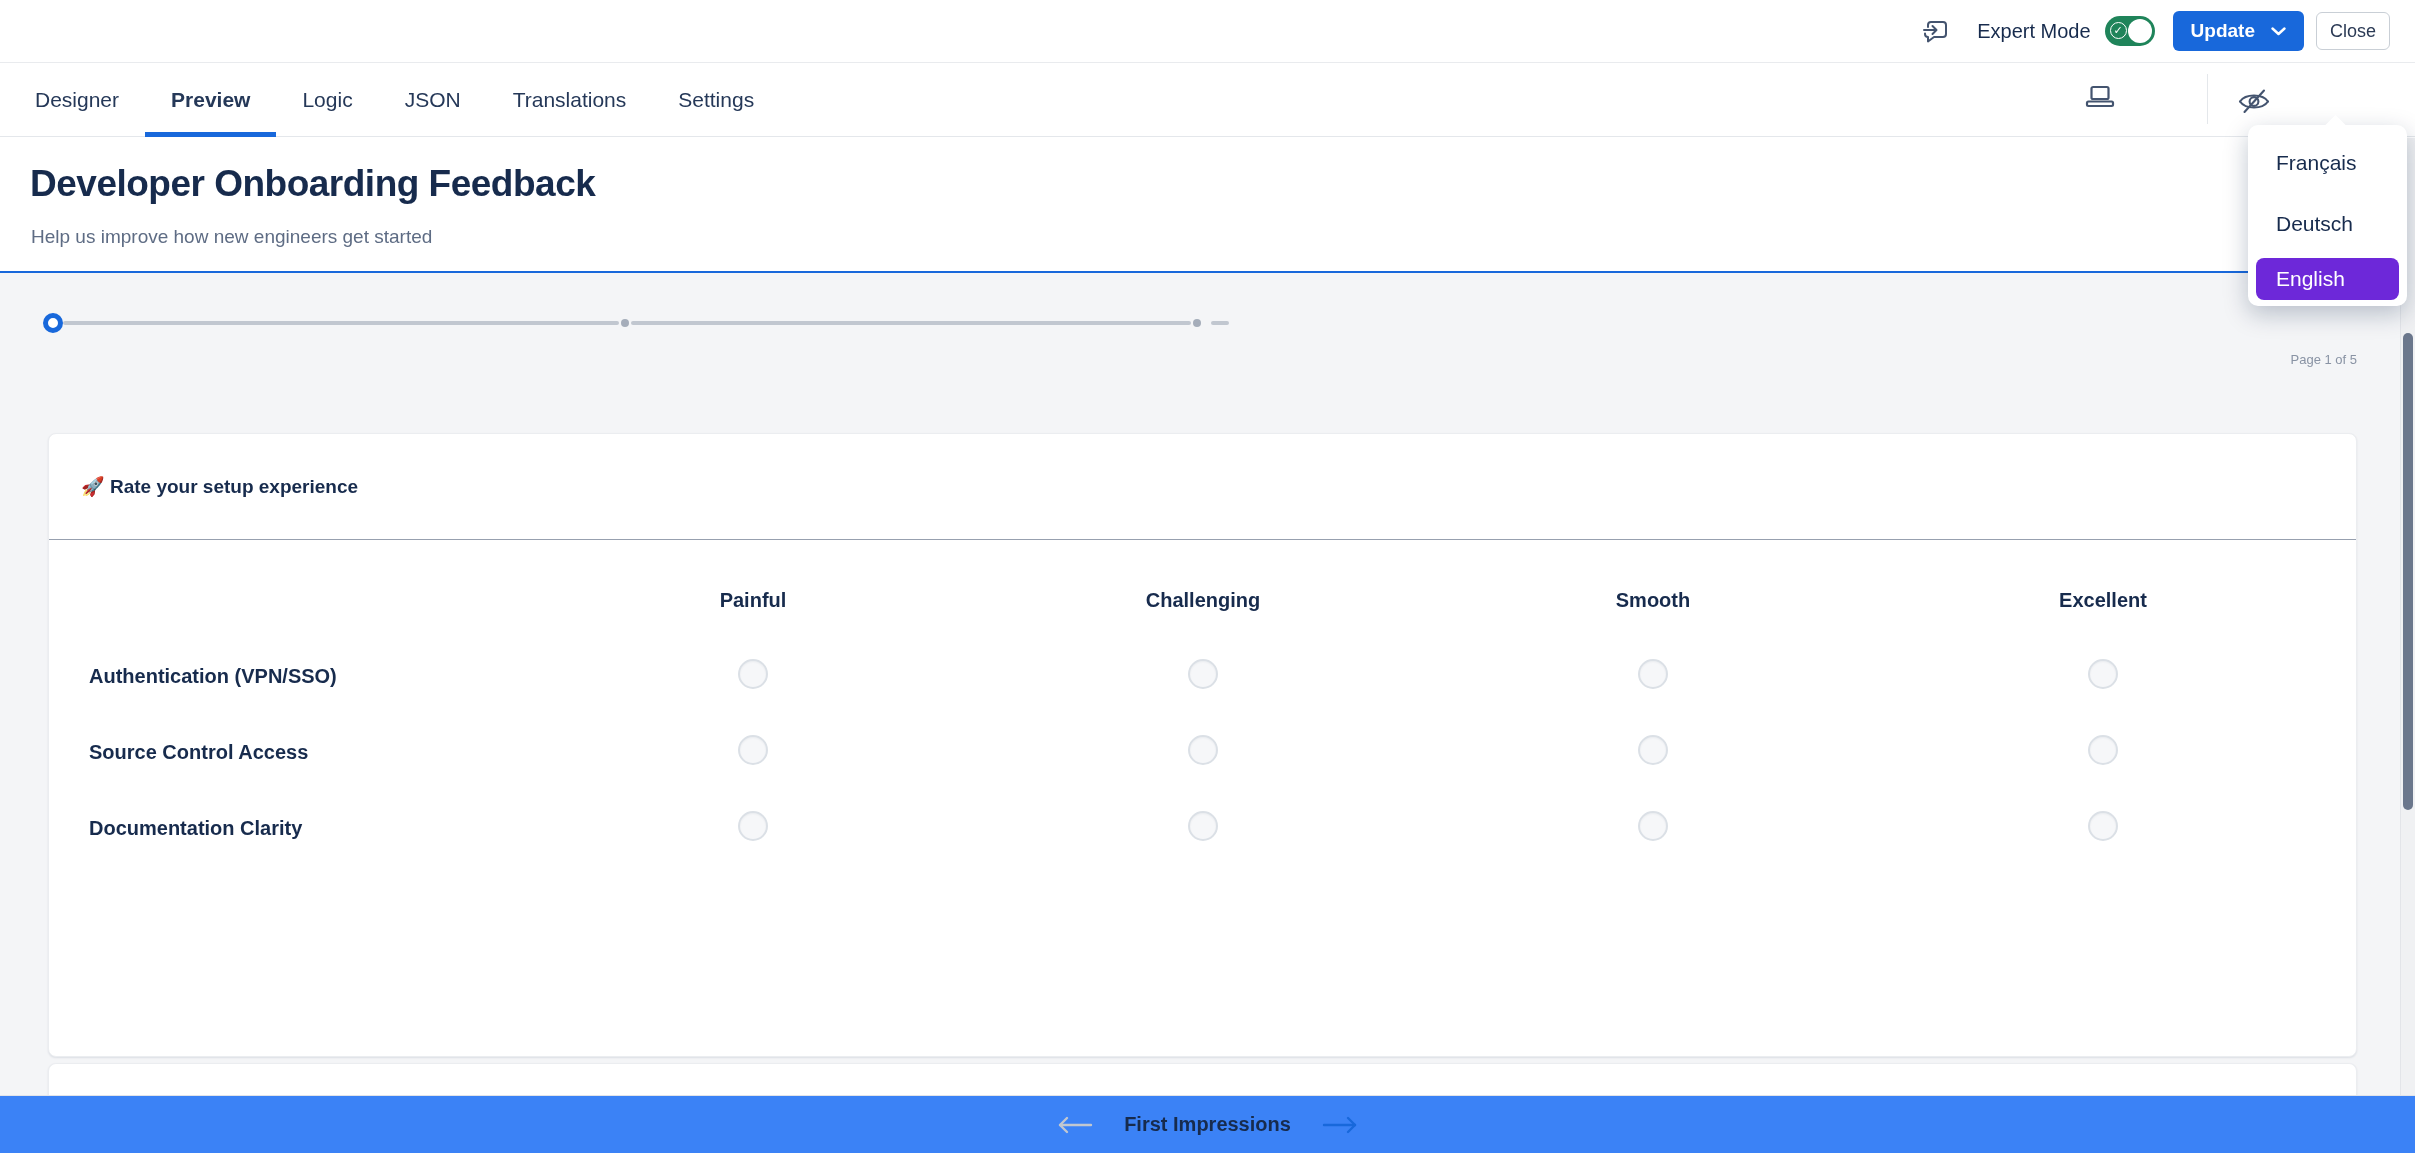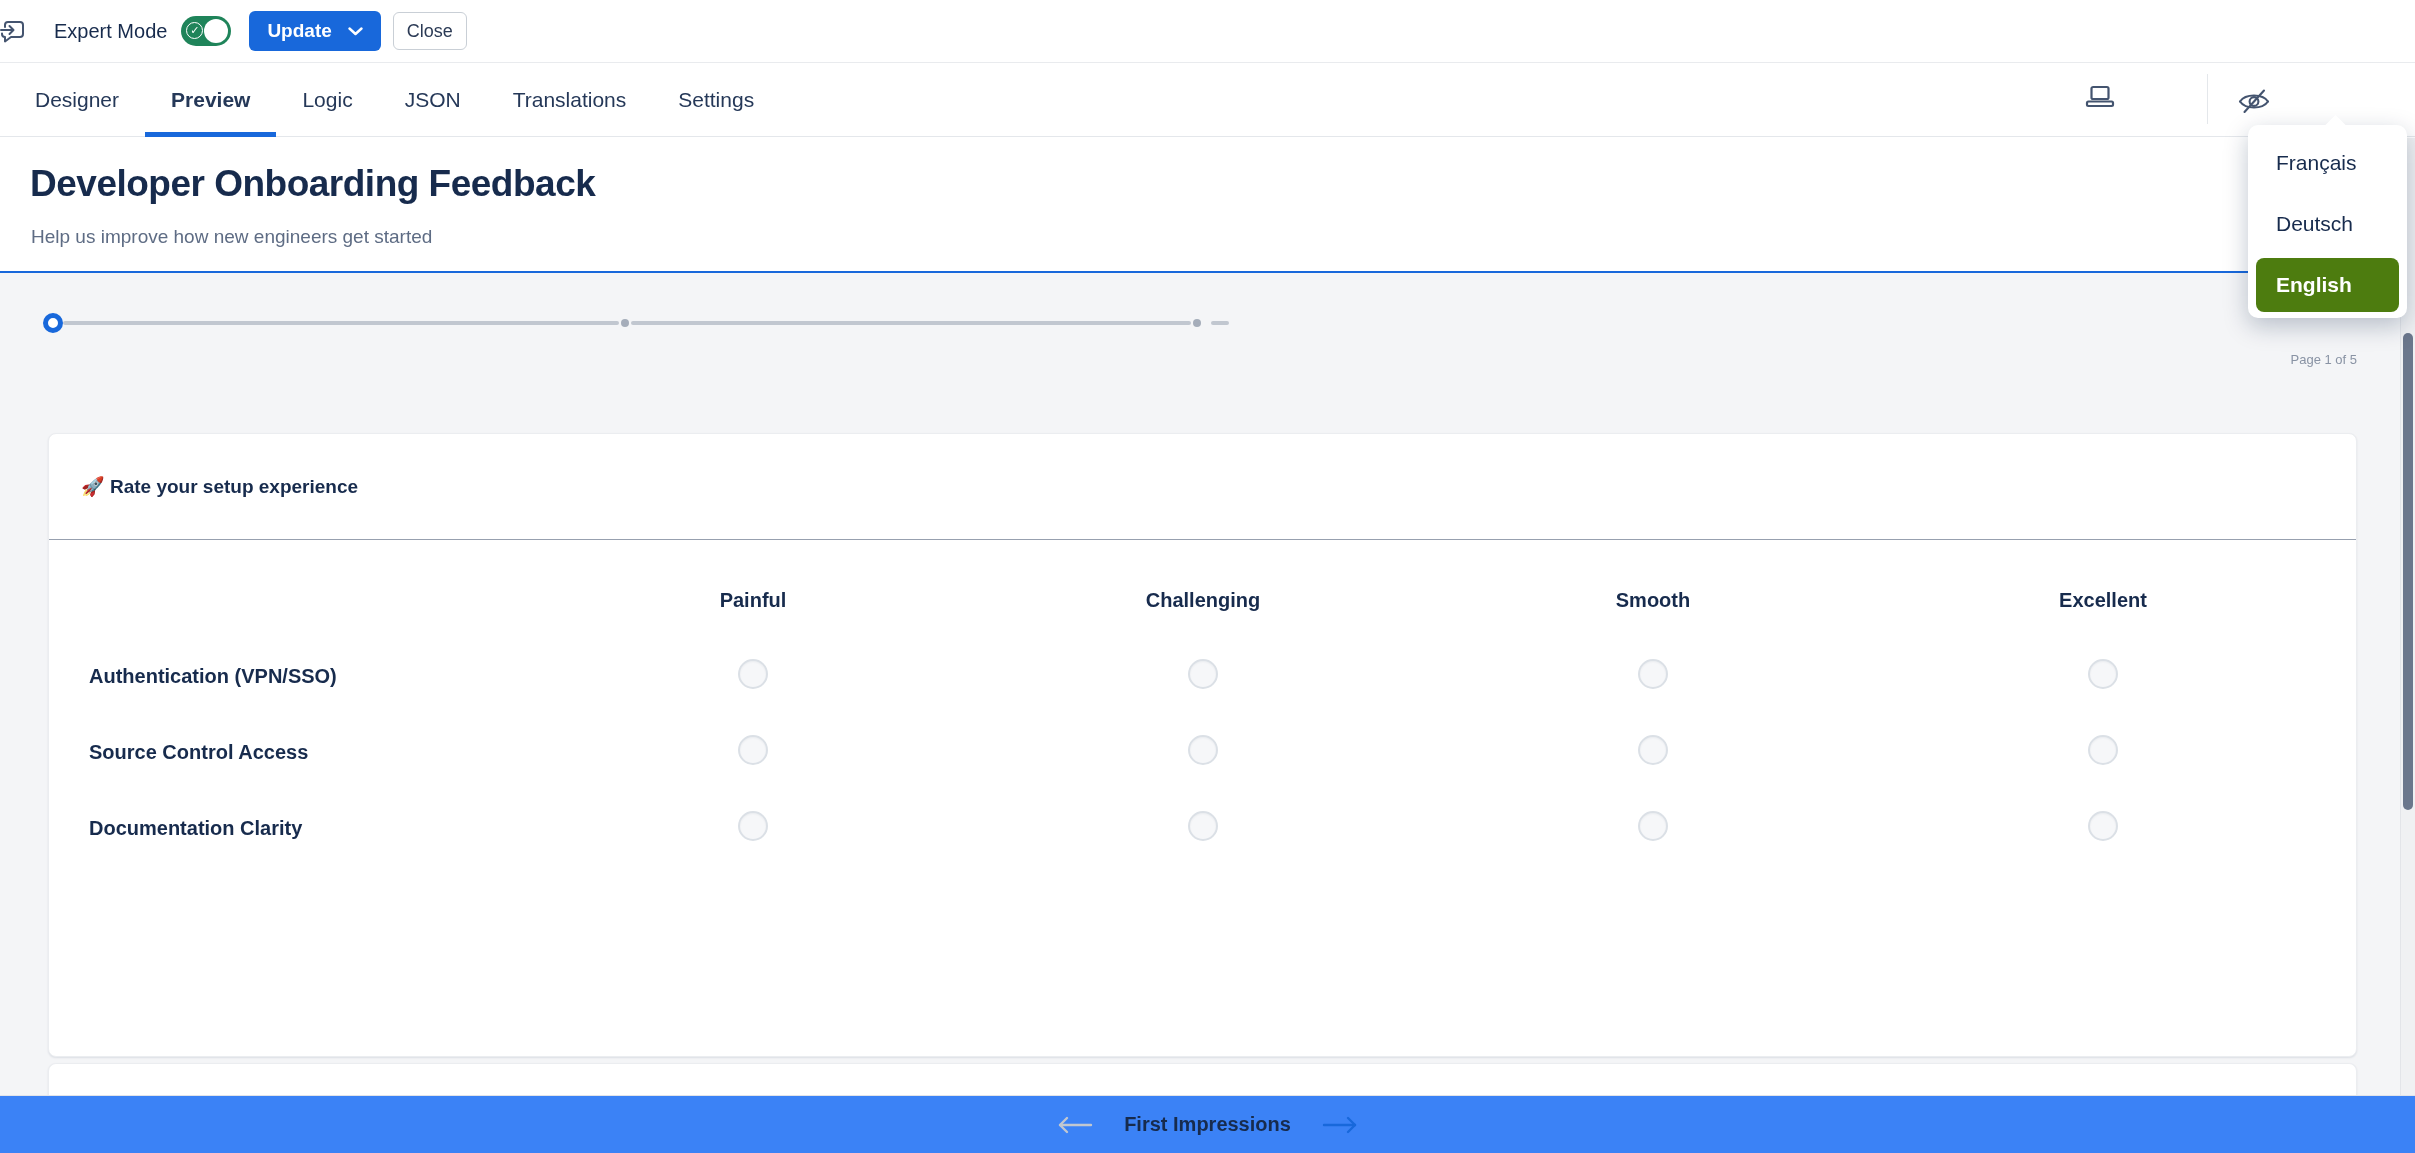--- a/index.html
+++ b/index.html
@@ -2,21 +2,21 @@
 <html><head>
 <meta charset="utf-8">
 <style>
   html,body{margin:0;padding:0;}
   body{width:2415px;height:1153px;overflow:hidden;background:#fff;
        font-family:"Liberation Sans", sans-serif;color:#172B4D;}
   #app{position:relative;width:2415px;height:1153px;}
 
   
   .topbar{position:absolute;left:0;top:0;width:100%;height:63px;background:#fff;
-          border-bottom:1px solid #E9EBEE;display:flex;align-items:center;
+          border-bottom:1px solid #E9EBEE;display:flex;align-items:center;justify-content:flex-end;
           box-sizing:border-box;padding-right:25px;z-index:6;}
   .topbar-right{display:flex;align-items:center;}
   .fb-icon{display:inline-flex;margin-right:26px;cursor:pointer;}
   .expert-label{font-size:20px;color:#172B4D;margin-right:14px;}
   .toggle{position:relative;width:50px;height:30px;border-radius:15px;background:#1F845A;margin-right:18px;cursor:pointer;}
   .toggle .check{position:absolute;left:5px;top:6px;width:15px;height:15px;border:1.6px solid #fff;border-radius:50%;
                  display:flex;align-items:center;justify-content:center;color:#fff;font-size:11px;line-height:1;}
   .toggle .knob{position:absolute;right:3px;top:3px;width:24px;height:24px;border-radius:50%;background:#fff;}
   .btn-update{display:flex;align-items:center;gap:16px;background:#1868DB;color:#fff;border:none;border-radius:6px;
               height:40px;padding:0 18px;font-size:19px;font-weight:700;cursor:pointer;margin-right:12px;
@@ -83,21 +83,21 @@
   .footer-title{font-size:20px;font-weight:700;color:#172B4D;}
 
   
   .lang-dropdown{position:absolute;left:2248px;top:125px;width:159px;background:#fff;border-radius:10px;
                  box-shadow:0 8px 24px rgba(9,30,66,0.25);z-index:20;box-sizing:border-box;
                  padding:16px 8px 6px 8px;}
   .lang-caret{position:absolute;left:80px;top:-7px;width:15px;height:15px;background:#fff;transform:rotate(45deg);}
   .lang-item{position:relative;height:44px;display:flex;align-items:center;padding-left:20px;font-size:21px;
              color:#172B4D;cursor:pointer;border-radius:8px;margin-bottom:17px;}
   .lang-item:last-child{margin-bottom:0;margin-top:-5px;}
-  .lang-item.selected{background:#4d7c0f;color:#fff;font-weight:700;height:54px;}
+  .lang-item.selected{background:#6d28d9;color:#fff;font-weight:400;height:42px;}
 
   
   .scrollbar{position:absolute;right:0;top:138px;width:15px;height:1015px;background:#F0F1F3;
              border-left:1px solid #E3E5E9;box-sizing:border-box;z-index:4;cursor:pointer;}
   .scroll-thumb{position:absolute;left:2px;top:195px;width:10px;height:477px;border-radius:5px;background:#6B778C;cursor:grab;}
 
   svg{display:block;}
 </style>
 </head>
 <body>

